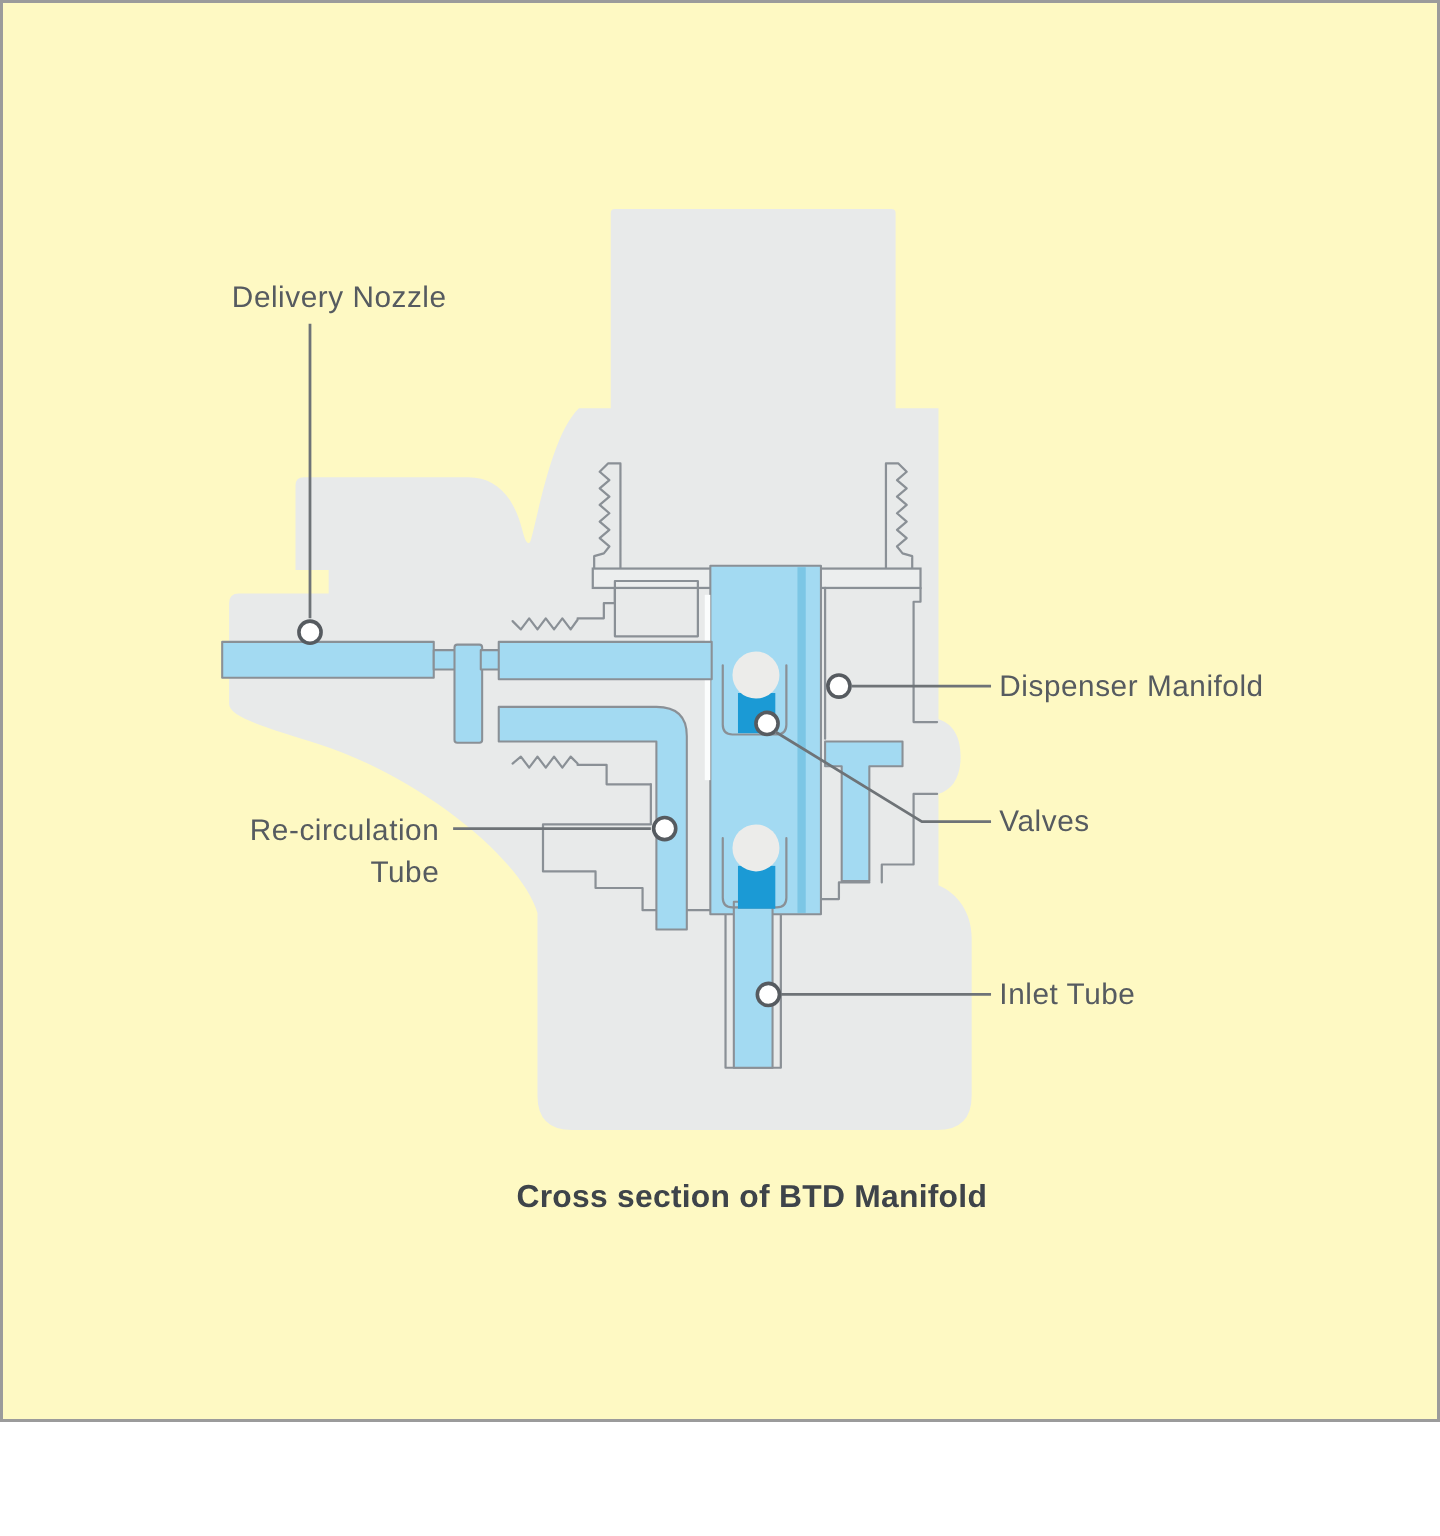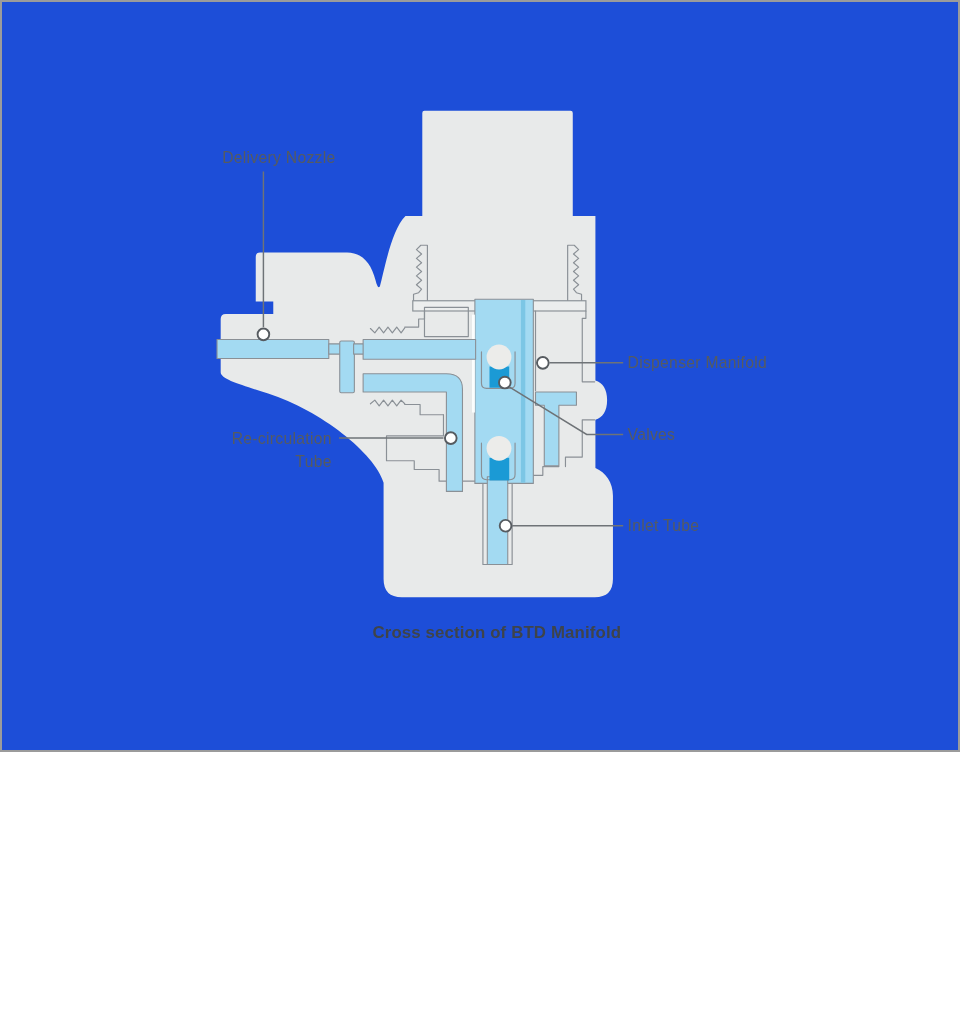--- a/index.html
+++ b/index.html
@@ -1,21 +1,21 @@
 <!DOCTYPE html>
 <html><head>
 <meta charset="utf-8">
 <style>
   html,body{margin:0;padding:0;background:#fff;}
   .frame{
     position:relative;
-    width:960px;height:752px;
+    width:960px;height:948px;
     box-sizing:border-box;
     border:2px solid #9b9b9b;
-    background:#1d4ed8;
+    background:#fef9c3;
     font-family:"Liberation Sans", sans-serif;
     overflow:hidden;
   }
   svg{display:block;width:100%;height:100%;}
   .label{
     font-family:"Liberation Sans", sans-serif;
     font-size:21.5px;
     letter-spacing:0.4px;
     fill:#565b60;
   }

